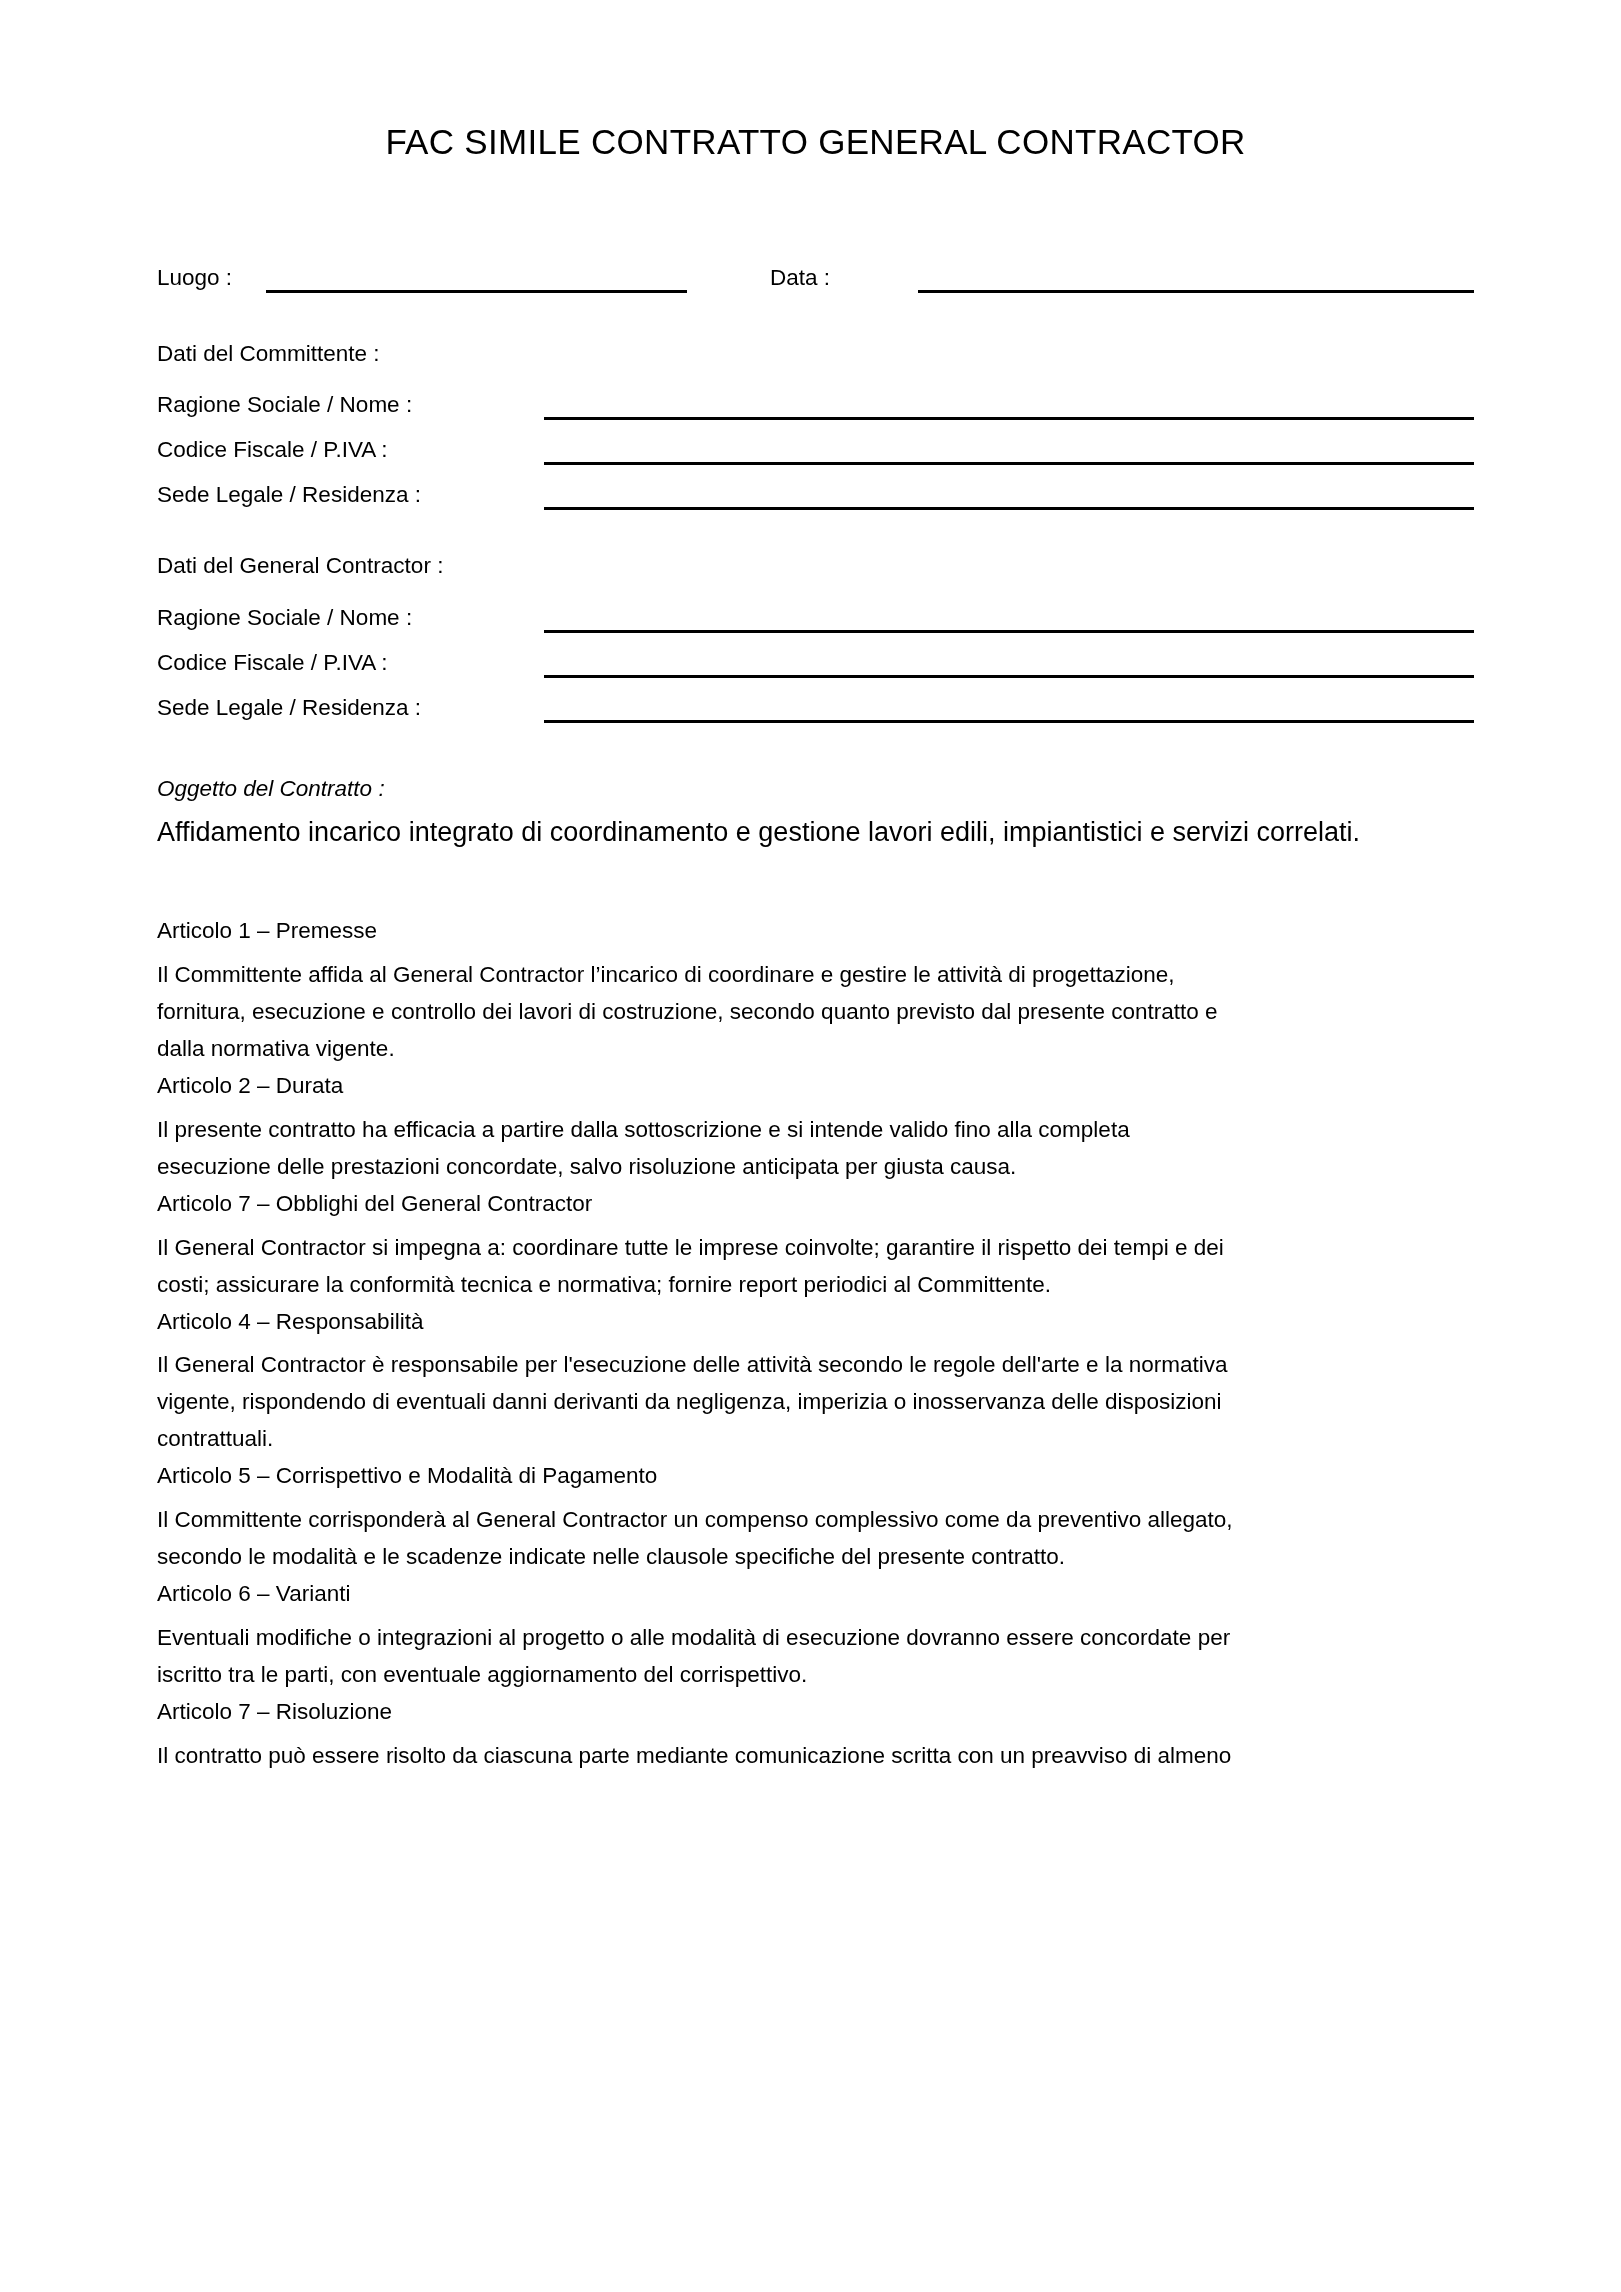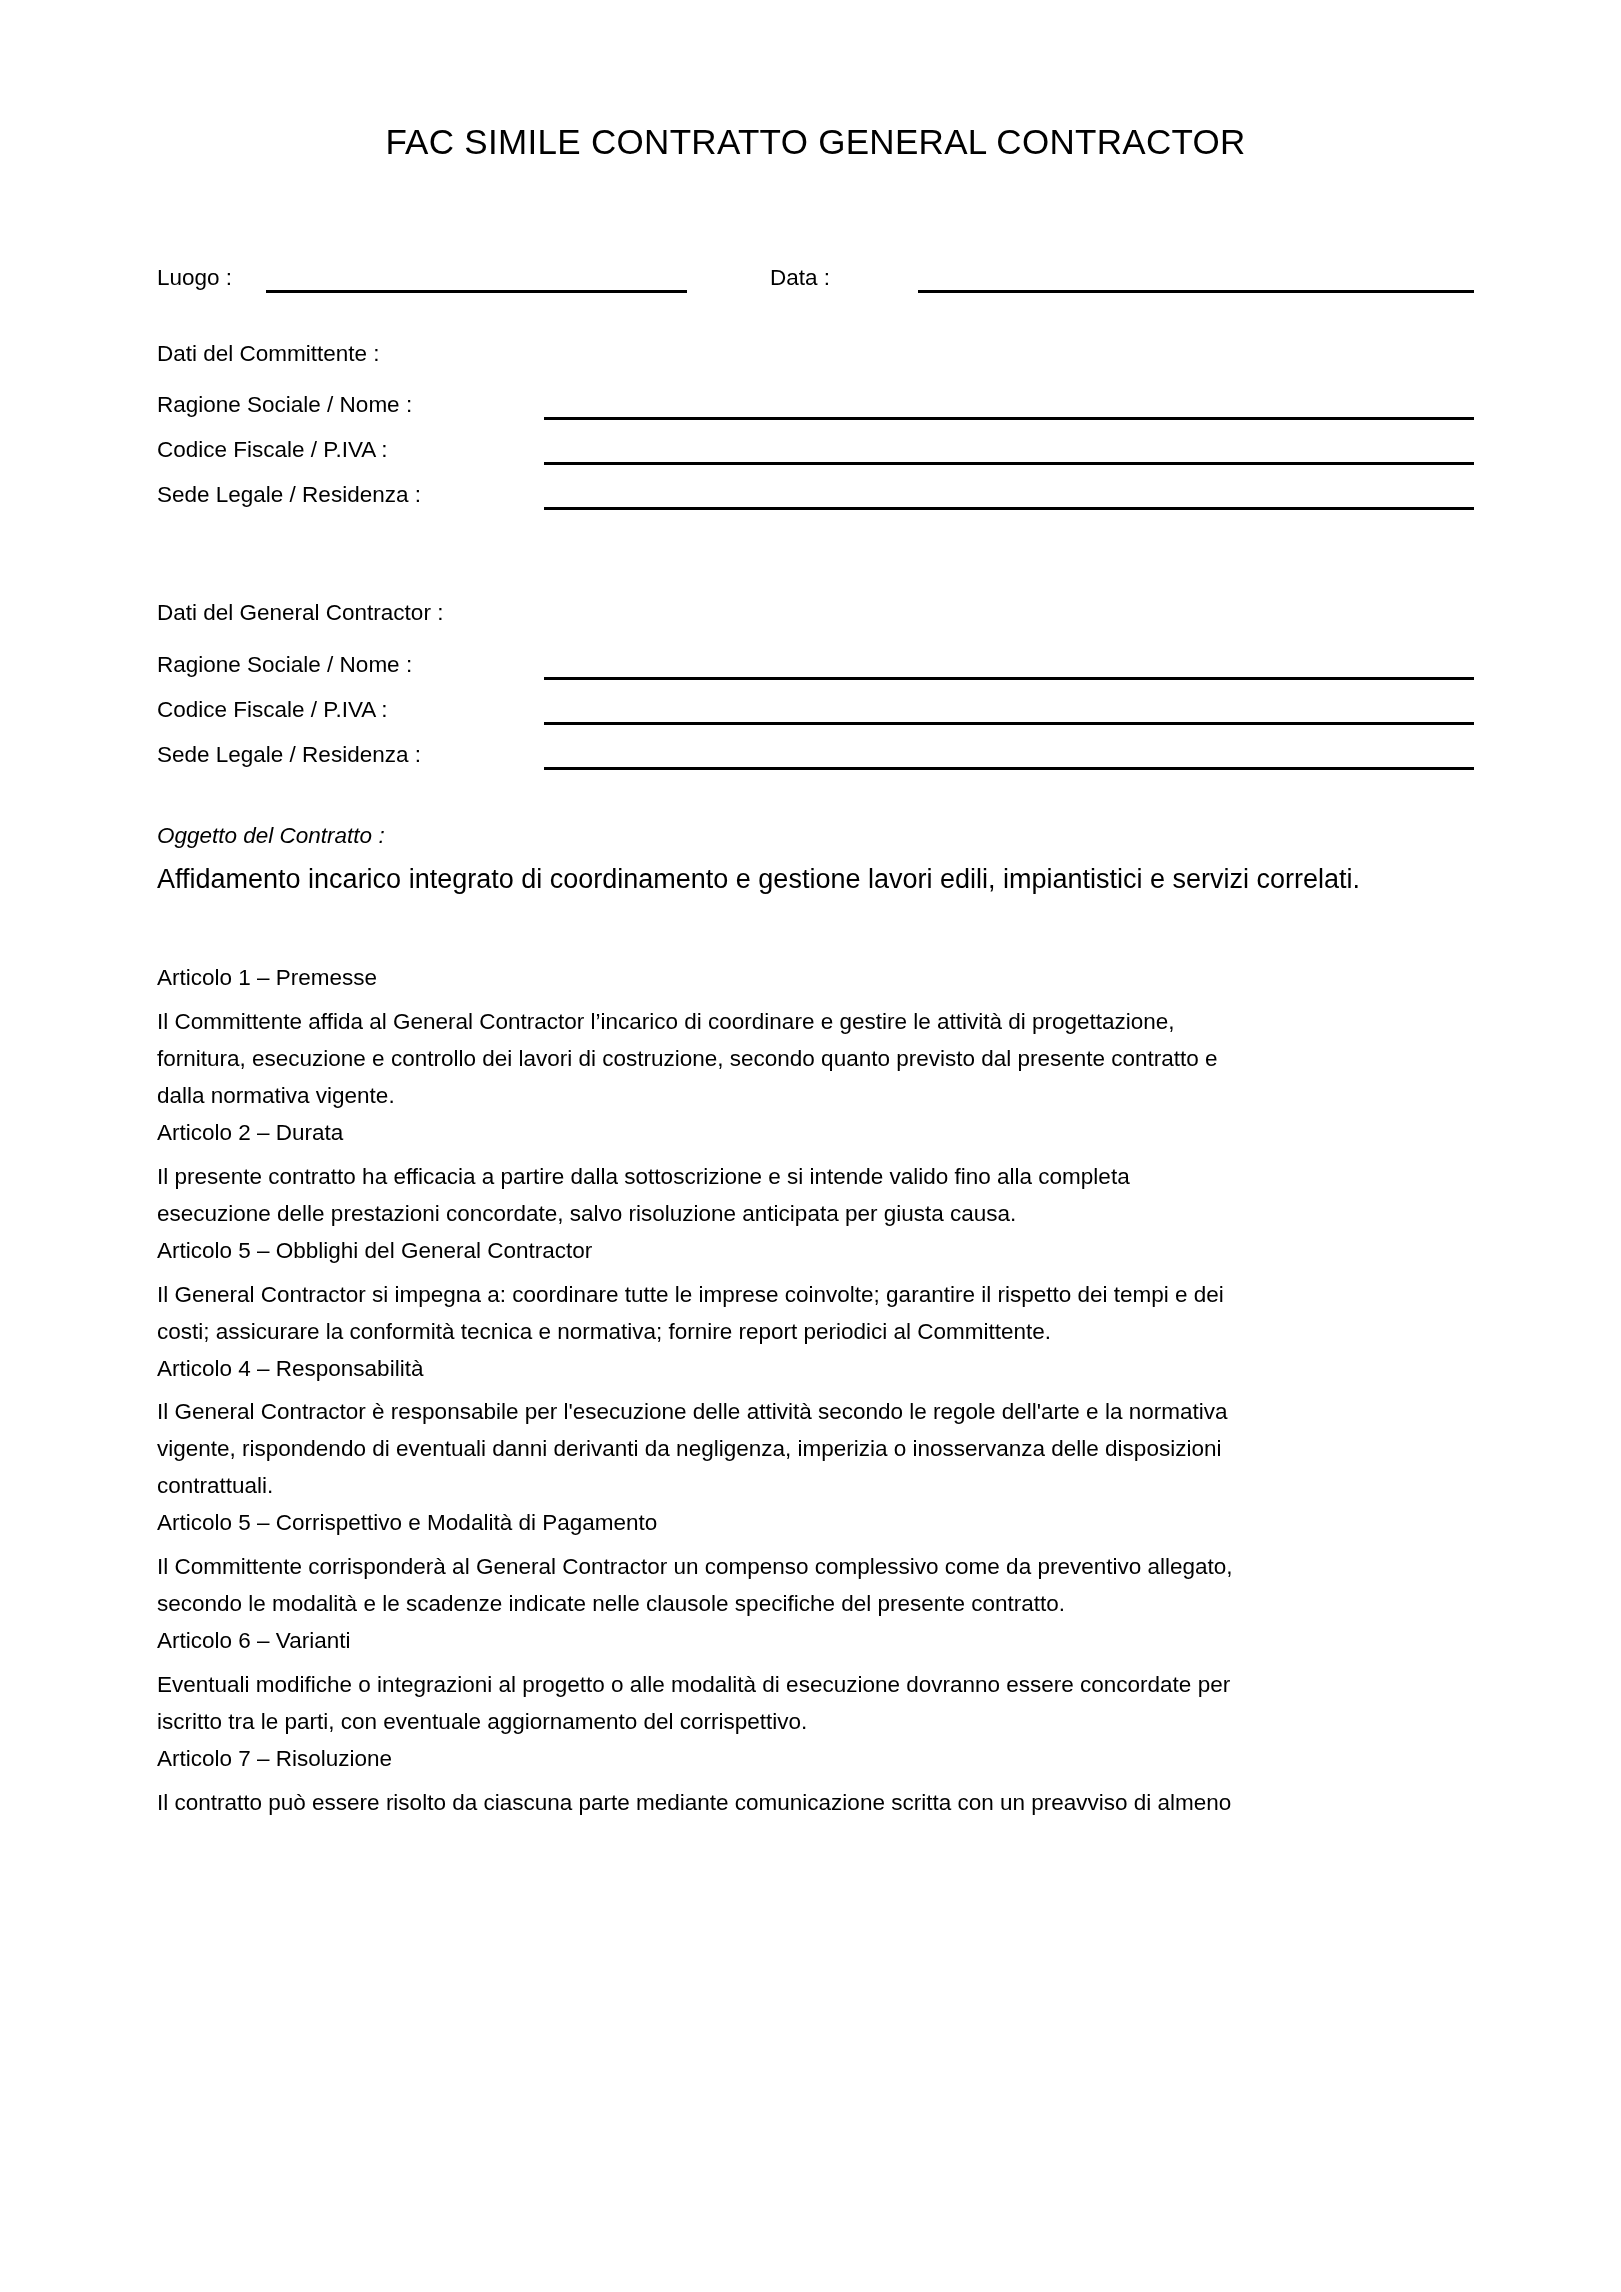--- a/index.html
+++ b/index.html
@@ -26,21 +26,21 @@
 
   .lbl { font-size: 22.5px; line-height: 31px; white-space: pre; }
 
   .hdr-row { display: flex; align-items: flex-end; height: 41px; margin-top: 90px; }
   .fill { border-bottom: 3.9px solid #000; height: 19.6px; }
   .fill-luogo { width: 421px; margin-left: 34px; }
   .lbl-data { margin-left: 83px; }
   .fill-data { flex: 1; margin-left: 88px; }
 
   .section-label { font-size: 22.5px; line-height: 29px; margin-top: 46px; white-space: pre; }
-  .section-label.gc { margin-top: 88px; }
+  .section-label.gc { margin-top: 41px; }
 
   .field-row { display: flex; align-items: flex-end; height: 41px; margin-top: 3.9px; }
   .field-row.first { margin-top: 10.8px; }
   .field-row.first-gc { margin-top: 12.7px; }
   .field-row .lbl { width: 387px; }
   .field-row .fill { flex: 1; }
 
   .oggetto-label { font-size: 22.5px; line-height: 29px; margin-top: 51px; white-space: pre; font-style: italic; }
   .oggetto-text { font-size: 27px; line-height: 37px; margin-top: 10.8px; white-space: pre; }
 
@@ -103,21 +103,21 @@
 dalla normativa vigente.</div>
     </div>
 
     <div>
       <div class="article-heading">Articolo 2 – Durata</div>
       <div class="article-body">Il presente contratto ha efficacia a partire dalla sottoscrizione e si intende valido fino alla completa
 esecuzione delle prestazioni concordate, salvo risoluzione anticipata per giusta causa.</div>
     </div>
 
     <div>
-      <div class="article-heading">Articolo 5 – Obblighi del General Contractor</div>
+      <div class="article-heading">Articolo 7 – Obblighi del General Contractor</div>
       <div class="article-body">Il General Contractor si impegna a: coordinare tutte le imprese coinvolte; garantire il rispetto dei tempi e dei
 costi; assicurare la conformità tecnica e normativa; fornire report periodici al Committente.</div>
     </div>
 
     <div>
       <div class="article-heading">Articolo 4 – Responsabilità</div>
       <div class="article-body">Il General Contractor è responsabile per l'esecuzione delle attività secondo le regole dell'arte e la normativa
 vigente, rispondendo di eventuali danni derivanti da negligenza, imperizia o inosservanza delle disposizioni
 contrattuali.</div>
     </div>

